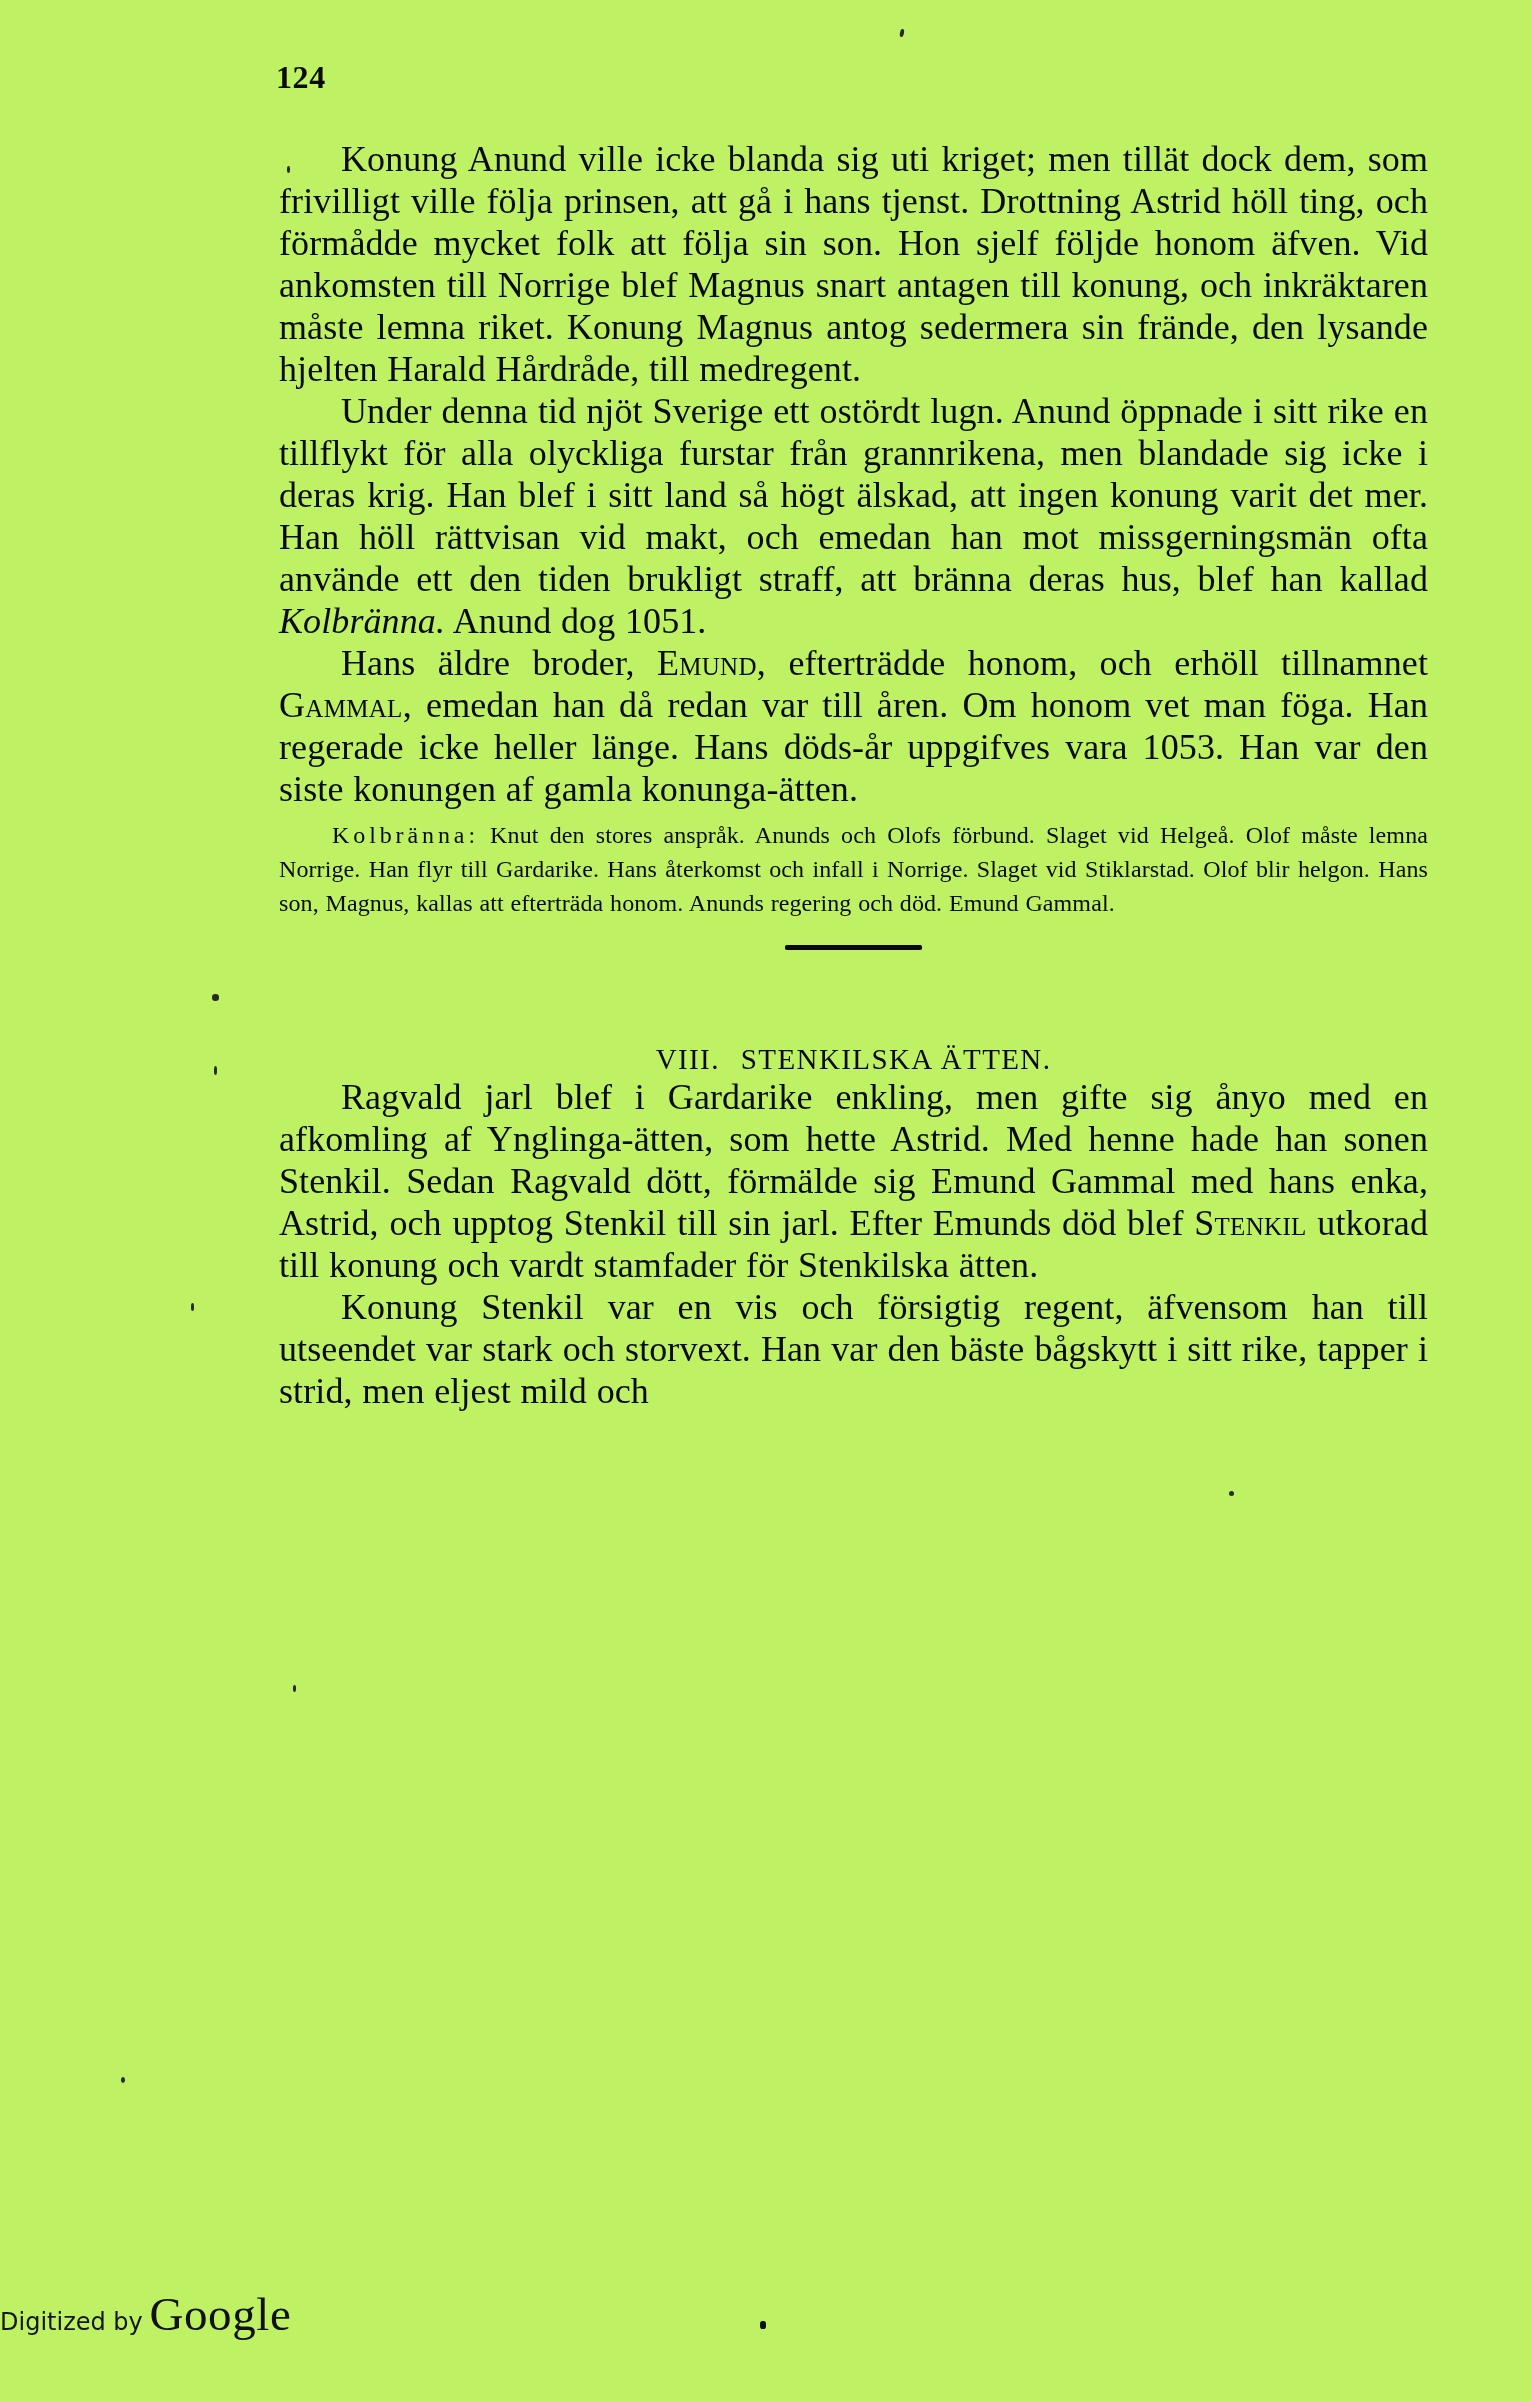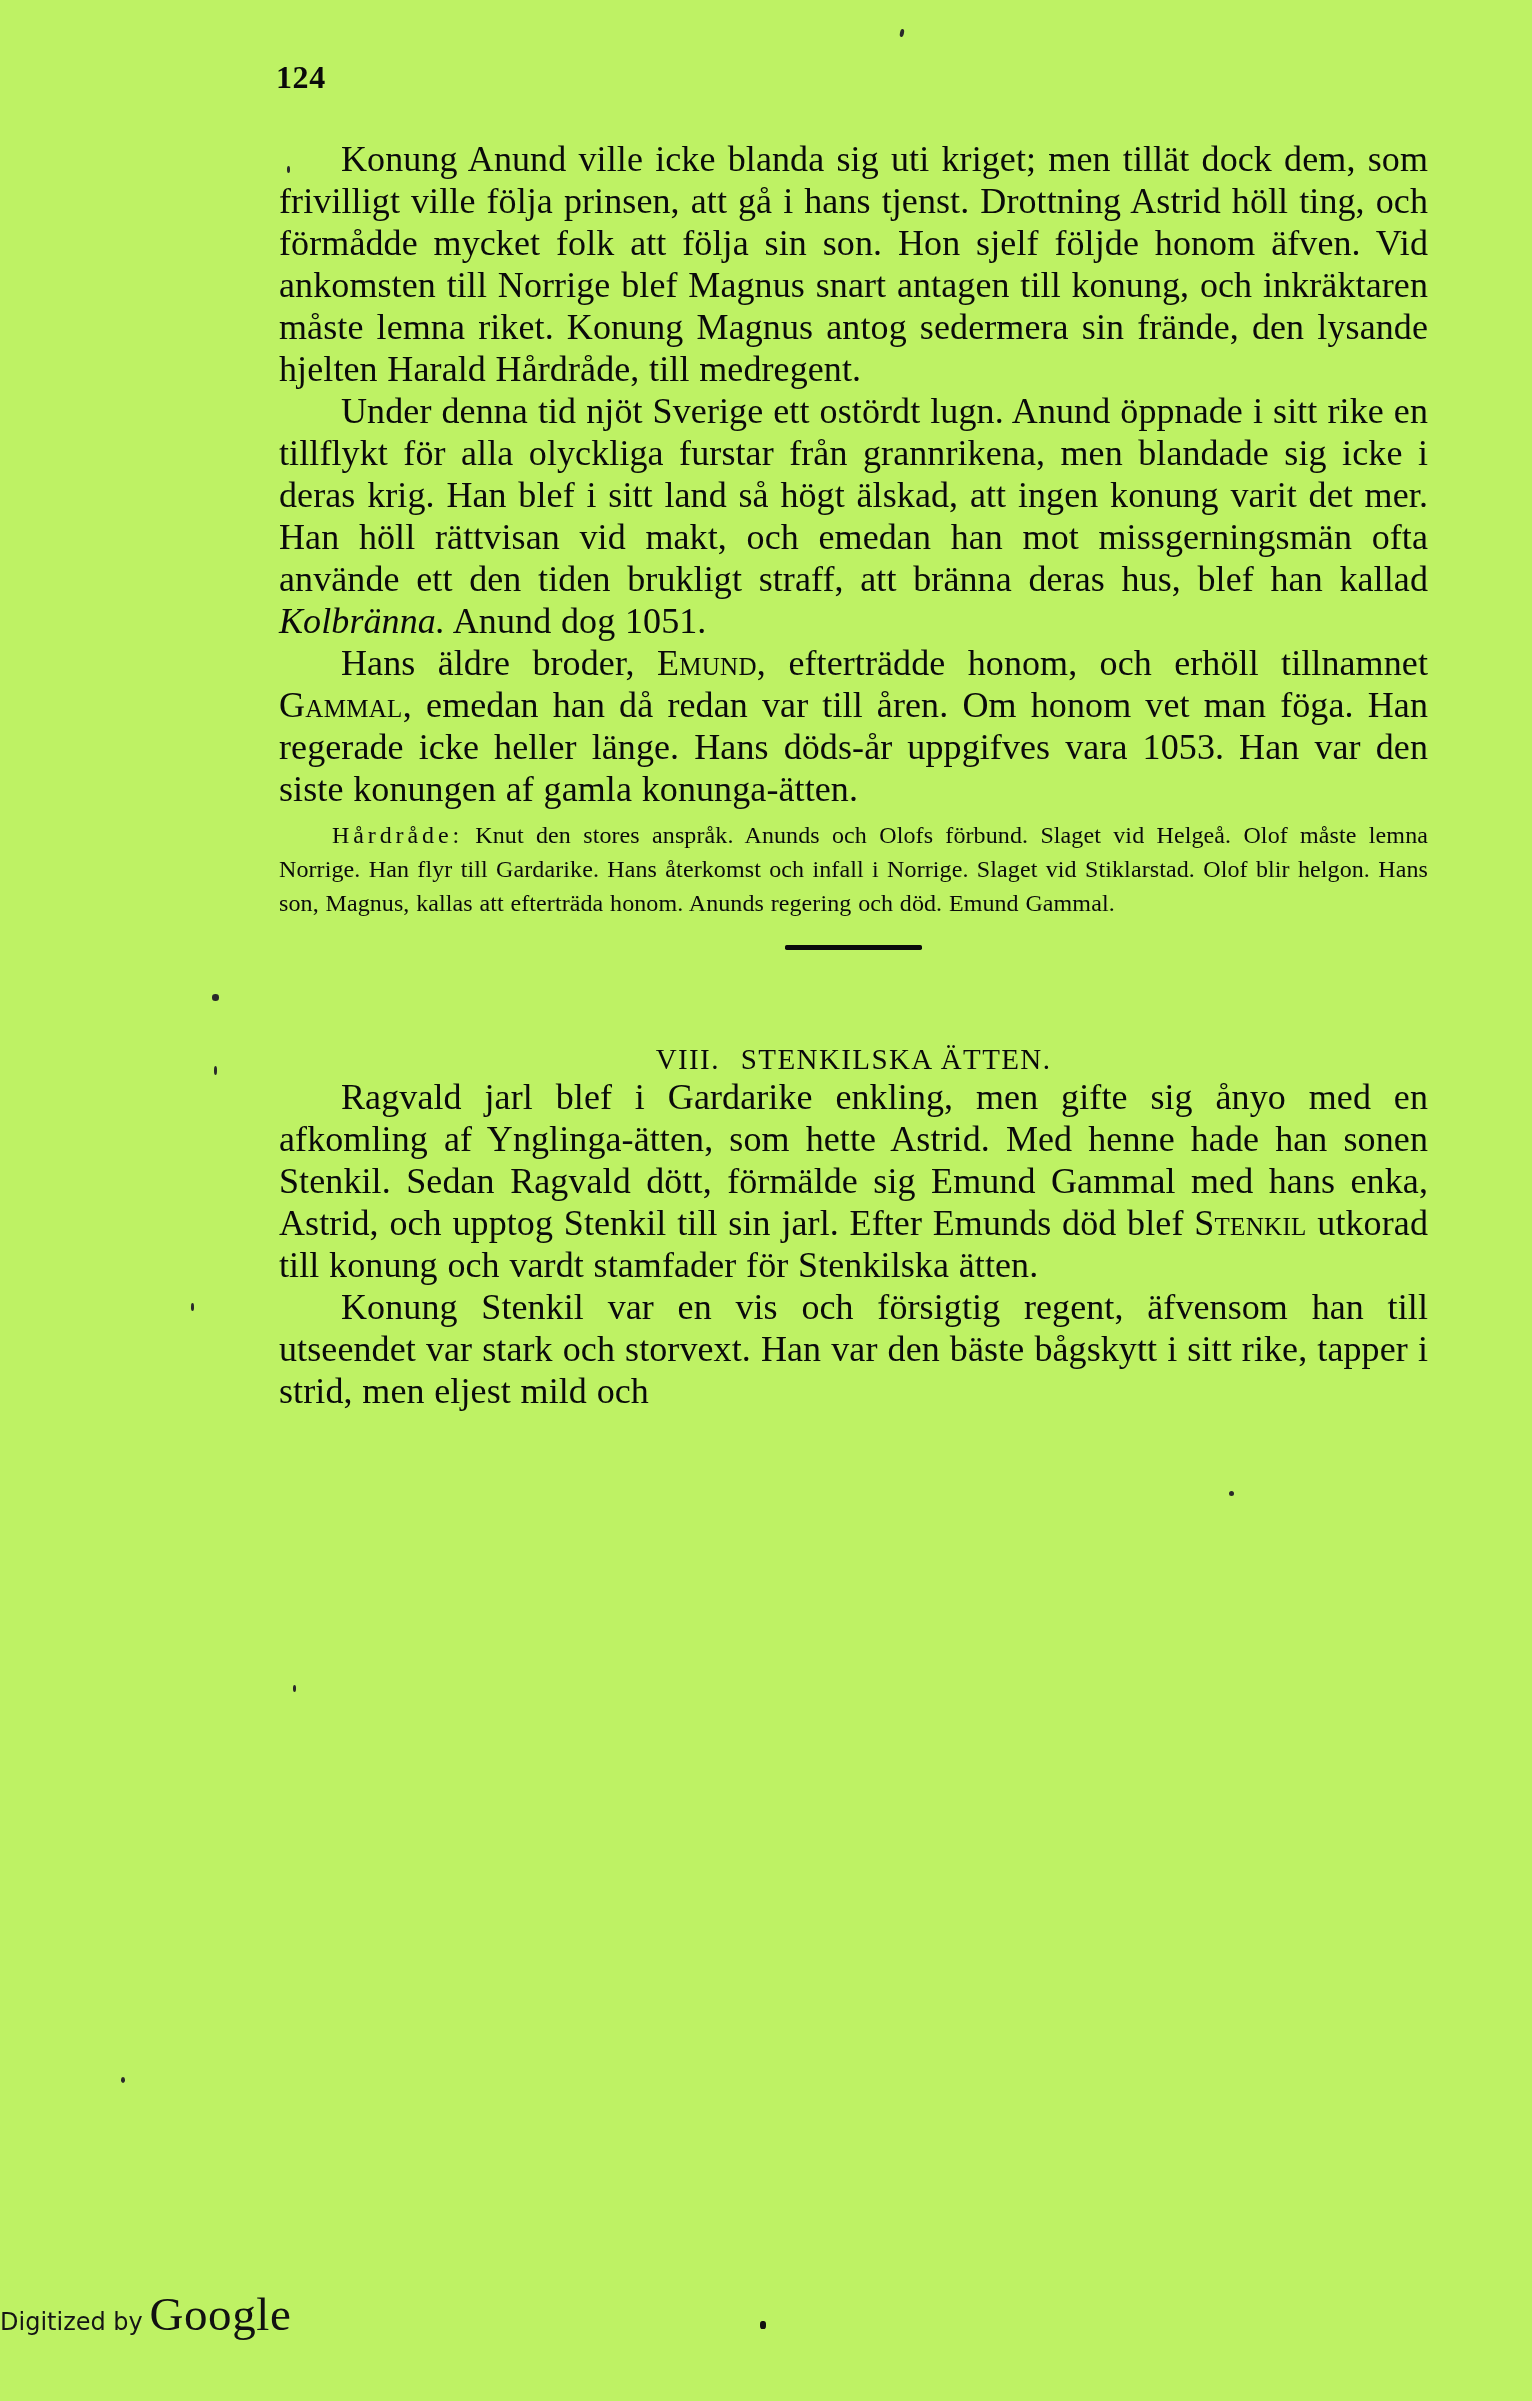--- a/index.html
+++ b/index.html
@@ -178,21 +178,21 @@
   <div class="folio">124</div>
 
   <div class="column">
 
     <p class="body"><span>Konung Anund ville icke blanda sig uti kriget; men tillät dock dem, som frivilligt ville följa prinsen, att gå i hans tjenst. Drottning Astrid höll ting, och förmådde mycket folk att följa sin son. Hon sjelf följde honom äfven. Vid ankomsten till Norrige blef Magnus snart antagen till konung, och inkräktaren måste lemna riket. Konung Magnus antog sedermera sin frände, den lysande hjelten Harald Hårdråde, till medregent.</span></p>
 
     <p class="body"><span>Under denna tid njöt Sverige ett ostördt lugn. Anund öppnade i sitt rike en tillflykt för alla olyckliga furstar från grannrikena, men blandade sig icke i deras krig. Han blef i sitt land så högt älskad, att ingen konung varit det mer. Han höll rättvisan vid makt, och emedan han mot missgerningsmän ofta använde ett den tiden brukligt straff, att bränna deras hus, blef han kallad </span><i class="ital">Kolbränna.</i><span> Anund dog 1051.</span></p>
 
     <p class="body"><span>Hans äldre broder, </span><span class="smallcaps">Emund,</span><span> efterträdde honom, och erhöll tillnamnet </span><span class="smallcaps">Gammal,</span><span> emedan han då redan var till åren. Om honom vet man föga. Han regerade icke heller länge. Hans döds-år uppgifves vara 1053. Han var den siste konungen af gamla konunga-ätten.</span></p>
 
-    <p class="recap"><span class="recap-label">Hårdråde:</span><span> Knut den stores anspråk. Anunds och Olofs förbund. Slaget vid Helgeå. Olof måste lemna Norrige. Han flyr till Gardarike. Hans återkomst och infall i Norrige. Slaget vid Stiklarstad. Olof blir helgon. Hans son, Magnus, kallas att efterträda honom. Anunds regering och död. Emund Gammal.</span></p>
+    <p class="recap"><span class="recap-label">Kolbränna:</span><span> Knut den stores anspråk. Anunds och Olofs förbund. Slaget vid Helgeå. Olof måste lemna Norrige. Han flyr till Gardarike. Hans återkomst och infall i Norrige. Slaget vid Stiklarstad. Olof blir helgon. Hans son, Magnus, kallas att efterträda honom. Anunds regering och död. Emund Gammal.</span></p>
 
 
     <div class="rule-wrap">
       <div class="rule"></div>
     </div>
 
     <div class="chapter-heading"><span class="num">VIII.</span><span>STENKILSKA ÄTTEN.</span></div>
 
     <p class="body after-heading"><span>Ragvald jarl blef i Gardarike enkling, men gifte sig ånyo med en afkomling af Ynglinga-ätten, som hette Astrid. Med henne hade han sonen Stenkil. Sedan Ragvald dött, förmälde sig Emund Gammal med hans enka, Astrid, och upptog Stenkil till sin jarl. Efter Emunds död blef </span><span class="smallcaps">Stenkil</span><span> utkorad till konung och vardt stamfader för Stenkilska ätten.</span></p>
 

